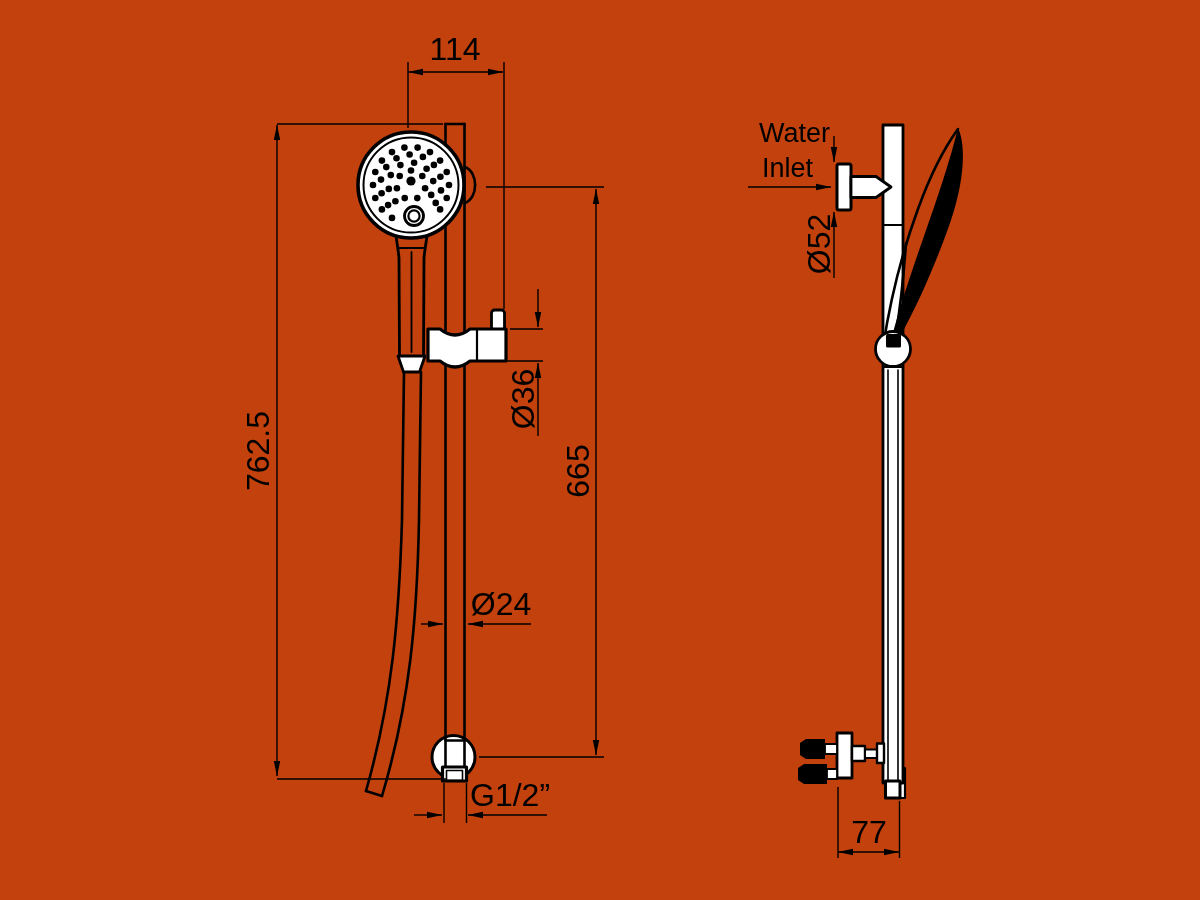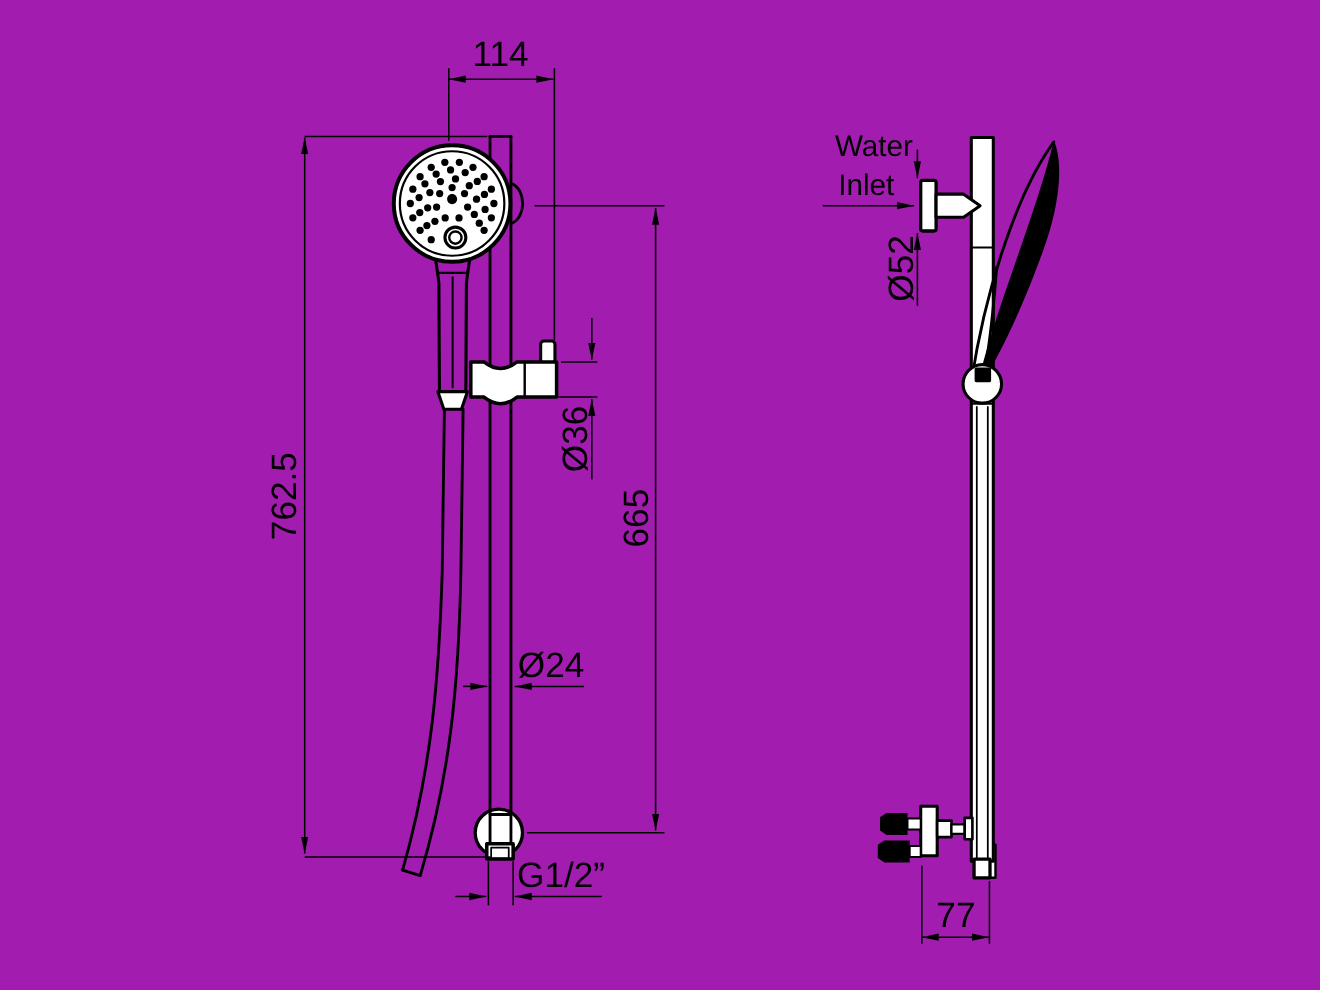--- a/index.html
+++ b/index.html
@@ -1,16 +1,16 @@
 <!DOCTYPE html>
 <html><head>
 <meta charset="utf-8">
 <style>
   html,body{margin:0;padding:0;width:1200px;height:900px;background:#ffffff;overflow:hidden;}
-  .canvas{position:relative;width:1200px;height:900px;background:#a21caf;}
+  .canvas{position:relative;width:1200px;height:900px;background:#c2410c;}
   svg{display:block;}
   .obj{stroke:#000;fill:none;stroke-linecap:round;stroke-linejoin:round;}
   .dim{stroke:#000;fill:none;stroke-width:1.4;}
   .w{fill:#ffffff;}
   .blk{fill:#000000;stroke:none;}
   text{font-family:"Liberation Sans","DejaVu Sans",sans-serif;fill:#000;}
   .t32{font-size:32px;}
   .t27{font-size:27px;}
   .s16{stroke-width:1.6}.s18{stroke-width:1.8}.s2{stroke-width:2}.s22{stroke-width:2.2}
   .s24{stroke-width:2.4}.s26{stroke-width:2.6}.s28{stroke-width:2.8}.s3{stroke-width:3}

